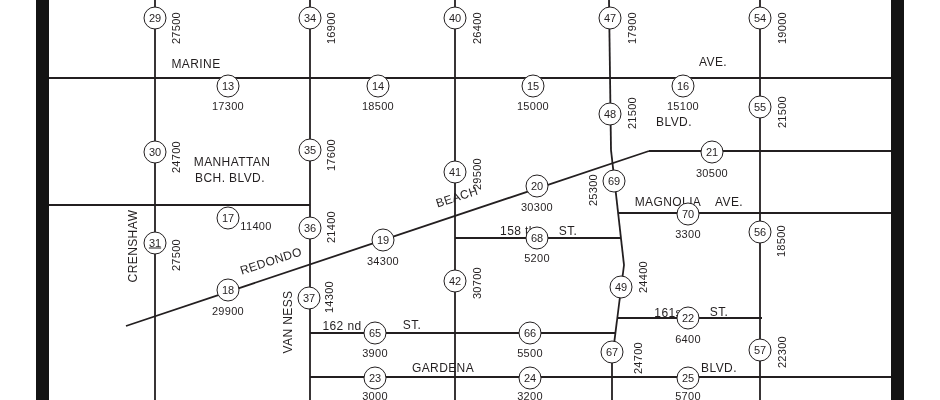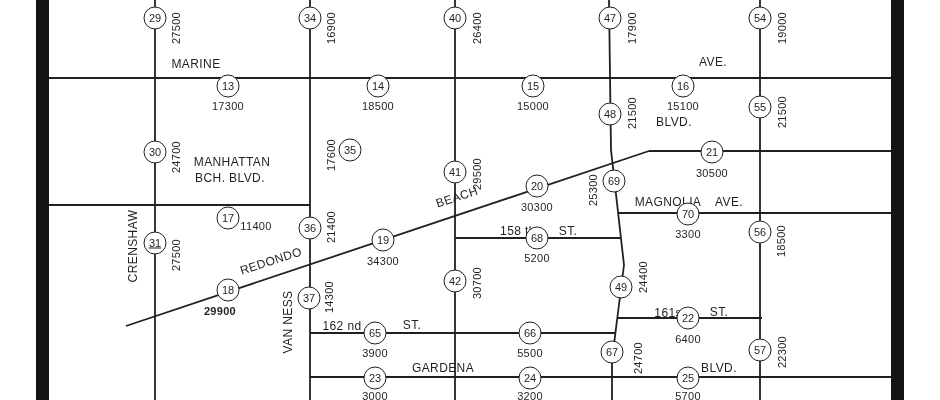--- a/index.html
+++ b/index.html
@@ -87,21 +87,21 @@
       <div class="station" style="left: 533px; top: 86px;">15</div>
       <div class="count" style="left: 533px; top: 106px;">15000</div>
       <div class="station" style="left: 683px; top: 86px;">16</div>
       <div class="count" style="left: 683px; top: 106px;">15100</div>
       <div class="station" style="left: 610px; top: 114px;">48</div>
       <div class="count v" style="left: 632px; top: 113px;">21500</div>
       <div class="station" style="left: 760px; top: 107px;">55</div>
       <div class="count v" style="left: 782px; top: 112px;">21500</div>
       <div class="station" style="left: 155px; top: 152px;">30</div>
       <div class="count v" style="left: 176px; top: 157px;">24700</div>
-      <div class="station" style="left: 310px; top: 150px; margin-left: 40px;">35</div>
+      <div class="station" style="left: 310px; top: 150px;">35</div>
       <div class="count v" style="left: 331px; top: 155px;">17600</div>
       <div class="station" style="left: 712px; top: 152px;">21</div>
       <div class="count" style="left: 712px; top: 173px;">30500</div>
       <div class="station" style="left: 455px; top: 172px;">41</div>
       <div class="count v" style="left: 477px; top: 174px;">29500</div>
       <div class="station" style="left: 614px; top: 181px;">69</div>
       <div class="count v" style="left: 593px; top: 190px;">25300</div>
       <div class="station" style="left: 537px; top: 186px;">20</div>
       <div class="count" style="left: 537px; top: 207px;">30300</div>
       <div class="station" style="left: 228px; top: 218px;">17</div>
@@ -116,21 +116,21 @@
       <div class="count" style="left: 537px; top: 258px;">5200</div>
       <div class="station" style="left: 383px; top: 240px;">19</div>
       <div class="count" style="left: 383px; top: 261px;">34300</div>
       <div class="station" style="left: 155px; top: 243px; text-decoration: underline;">31</div>
       <div class="count v" style="left: 176px; top: 255px;">27500</div>
       <div class="station" style="left: 455px; top: 281px;">42</div>
       <div class="count v" style="left: 477px; top: 283px;">30700</div>
       <div class="station" style="left: 621px; top: 287px;">49</div>
       <div class="count v" style="left: 643px; top: 277px;">24400</div>
       <div class="station" style="left: 228px; top: 290px;">18</div>
-      <div class="count" style="left: 220px; top: 311px; font-weight: bold;">29900</div>
+      <div class="count" style="left: 228px; top: 311px;">29900</div>
       <div class="station" style="left: 309px; top: 298px;">37</div>
       <div class="count v" style="left: 329px; top: 297px;">14300</div>
       <div class="station" style="left: 688px; top: 318px;">22</div>
       <div class="count" style="left: 688px; top: 339px;">6400</div>
       <div class="station" style="left: 375px; top: 333px;">65</div>
       <div class="count" style="left: 375px; top: 353px;">3900</div>
       <div class="station" style="left: 530px; top: 333px;">66</div>
       <div class="count" style="left: 530px; top: 353px;">5500</div>
       <div class="station" style="left: 612px; top: 352px;">67</div>
       <div class="count v" style="left: 638px; top: 358px;">24700</div>

